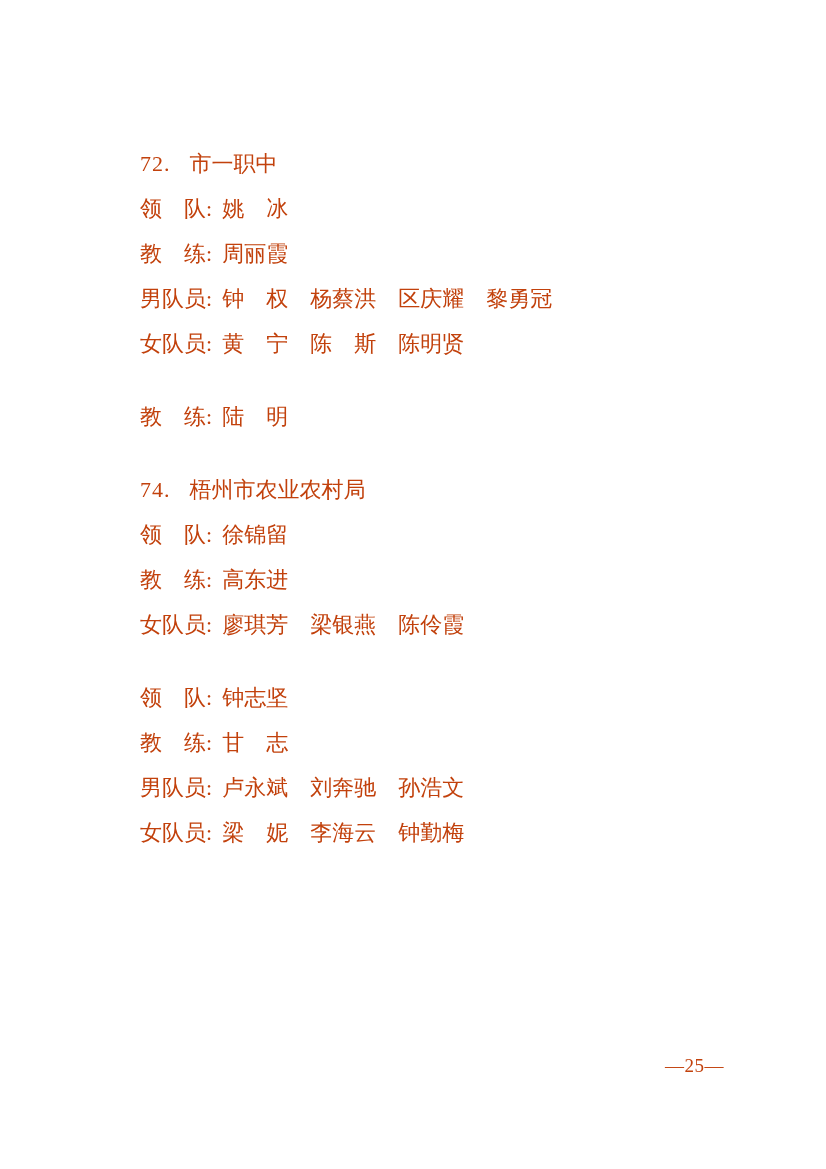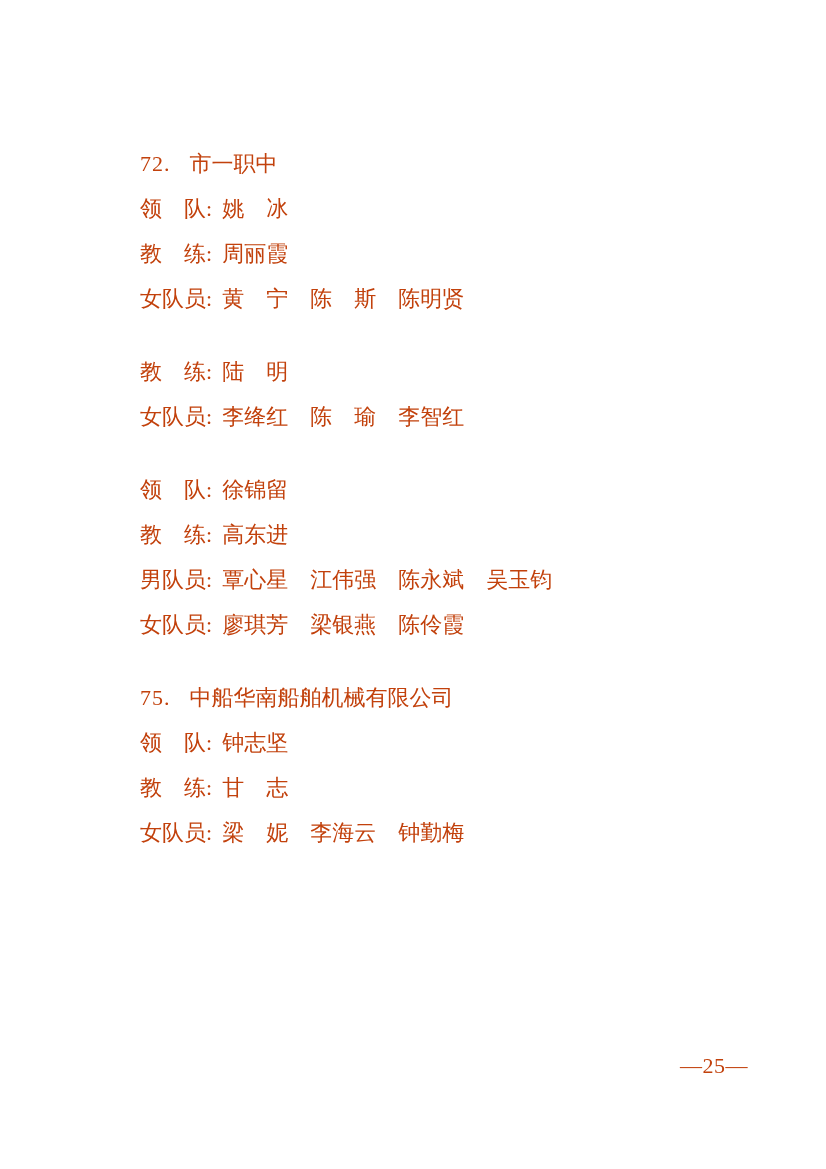--- a/index.html
+++ b/index.html
@@ -36,23 +36,23 @@
     display: inline-block;
     margin-right: 19px;
     letter-spacing: 1px;
   }
   .label {
     display: inline-block;
     margin-right: 10px;
   }
   .page-number {
     position: absolute;
-    left: 680px;
+    left: 665px;
     top: 1054px;
-    font-size: 22px;
+    font-size: 19px;
     line-height: 24px;
     letter-spacing: 0.5px;
   }
 </style>
 </head>
 <body>
 
 <div class="page">
   <div class="content">
 
@@ -60,57 +60,57 @@
       <div class="line team-title">
         <span class="num">72.</span><span class="tname">市一职中</span>
       </div>
       <div class="line">
         <span class="label">领　队:</span><span class="value">姚　冰</span>
       </div>
       <div class="line">
         <span class="label">教　练:</span><span class="value">周丽霞</span>
       </div>
       <div class="line">
+        <span class="label">男队员:</span><span class="value">钟　权　杨蔡洪　区庆耀　黎勇冠</span>
+      </div>
+      <div class="line">
         <span class="label">女队员:</span><span class="value">黄　宁　陈　斯　陈明贤</span>
       </div>
     </section>
 
     <section class="team">
       <div class="line">
         <span class="label">教　练:</span><span class="value">陆　明</span>
       </div>
-      <div class="line">
-        <span class="label">女队员:</span><span class="value">李绛红　陈　瑜　李智红</span>
-      </div>
     </section>
 
     <section class="team">
+      <div class="line team-title">
+        <span class="num">74.</span><span class="tname">梧州市农业农村局</span>
+      </div>
       <div class="line">
         <span class="label">领　队:</span><span class="value">徐锦留</span>
       </div>
       <div class="line">
         <span class="label">教　练:</span><span class="value">高东进</span>
       </div>
       <div class="line">
-        <span class="label">男队员:</span><span class="value">覃心星　江伟强　陈永斌　吴玉钧</span>
-      </div>
-      <div class="line">
         <span class="label">女队员:</span><span class="value">廖琪芳　梁银燕　陈伶霞</span>
       </div>
     </section>
 
     <section class="team">
-      <div class="line team-title">
-        <span class="num">75.</span><span class="tname">中船华南船舶机械有限公司</span>
-      </div>
       <div class="line">
         <span class="label">领　队:</span><span class="value">钟志坚</span>
       </div>
       <div class="line">
         <span class="label">教　练:</span><span class="value">甘　志</span>
+      </div>
+      <div class="line">
+        <span class="label">男队员:</span><span class="value">卢永斌　刘奔驰　孙浩文</span>
       </div>
       <div class="line">
         <span class="label">女队员:</span><span class="value">梁　妮　李海云　钟勤梅</span>
       </div>
     </section>
 
   </div>
 
   <div class="page-number">—25—</div>
 </div>

